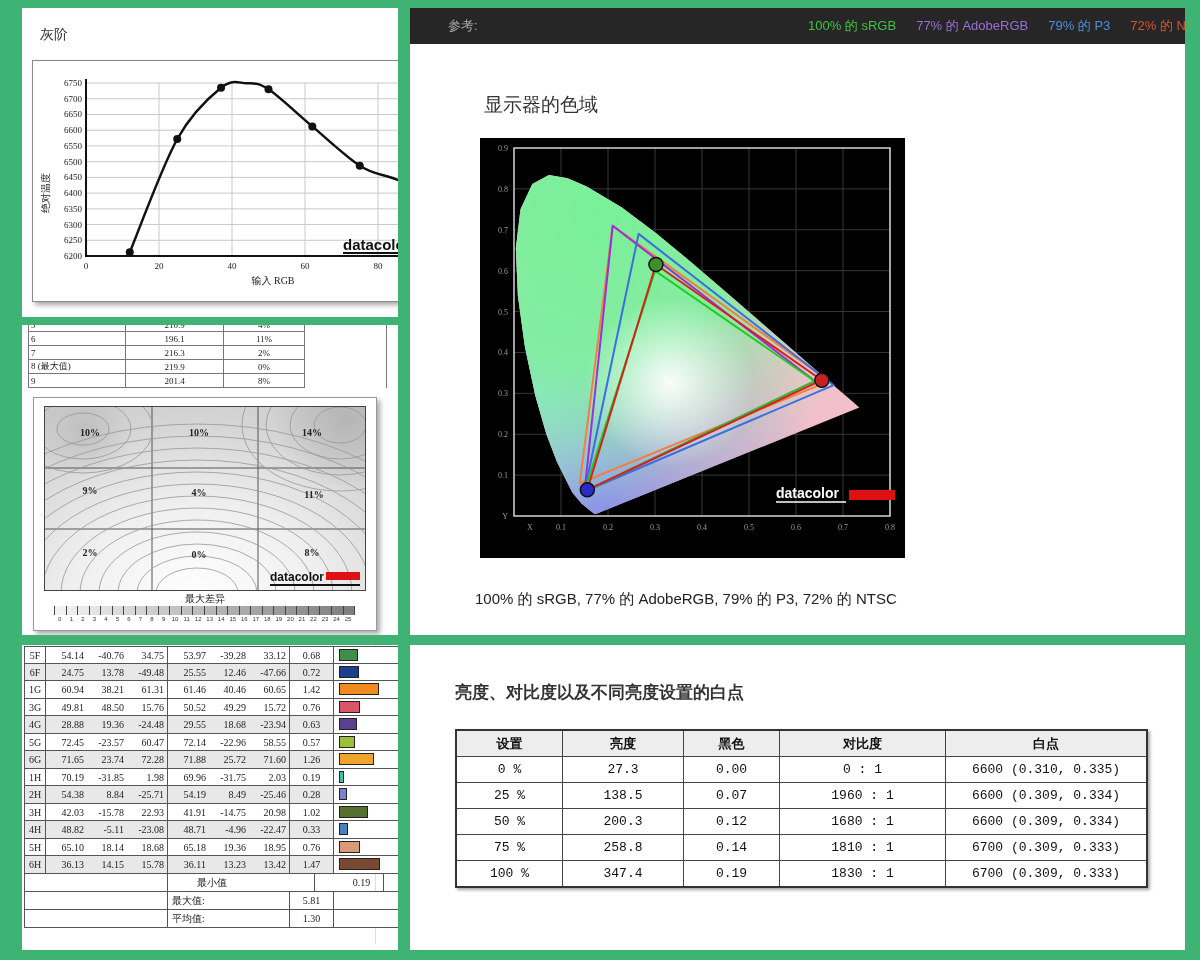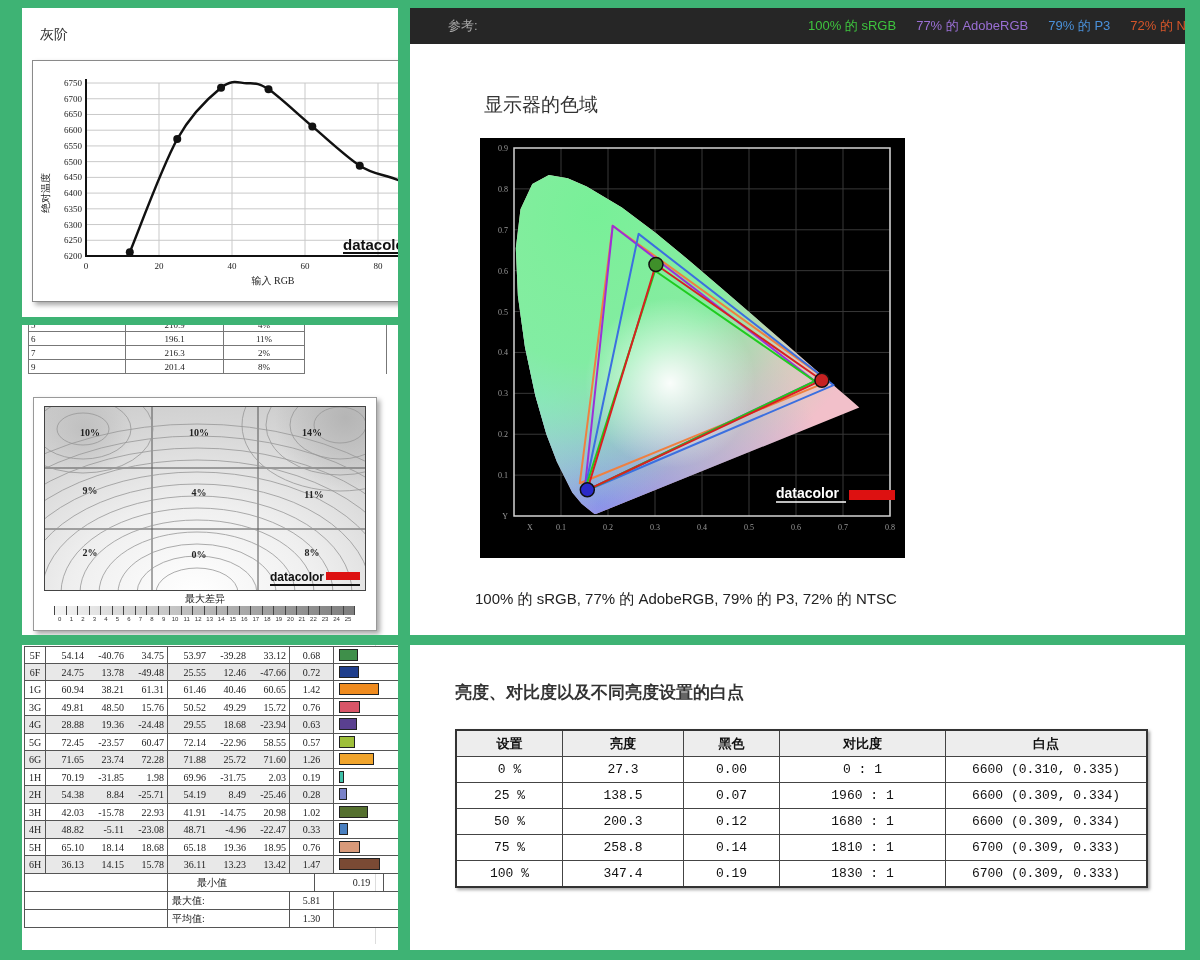--- a/index.html
+++ b/index.html
@@ -158,20 +158,26 @@
           <tr>
             <td class="lbl">6</td>
             <td class="val">196.1</td>
             <td class="pct">11%</td>
             <td class="emp"></td>
           </tr>
           <tr>
             <td class="lbl">7</td>
             <td class="val">216.3</td>
             <td class="pct">2%</td>
+            <td class="emp"></td>
+          </tr>
+          <tr>
+            <td class="lbl">8 (最大值)</td>
+            <td class="val">219.9</td>
+            <td class="pct">0%</td>
             <td class="emp"></td>
           </tr>
           <tr>
             <td class="lbl">9</td>
             <td class="val">201.4</td>
             <td class="pct">8%</td>
             <td class="emp"></td>
           </tr>
         </tbody>
       </table>

